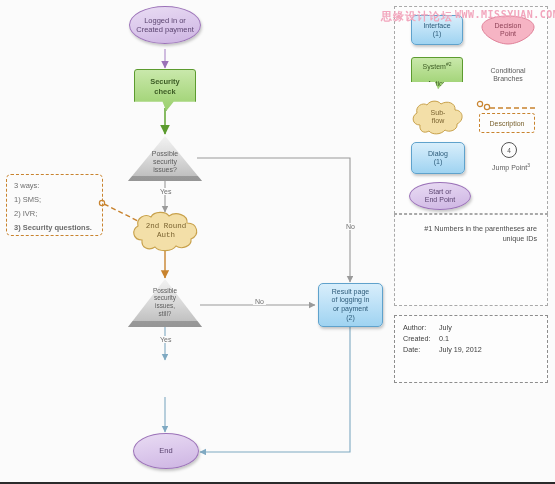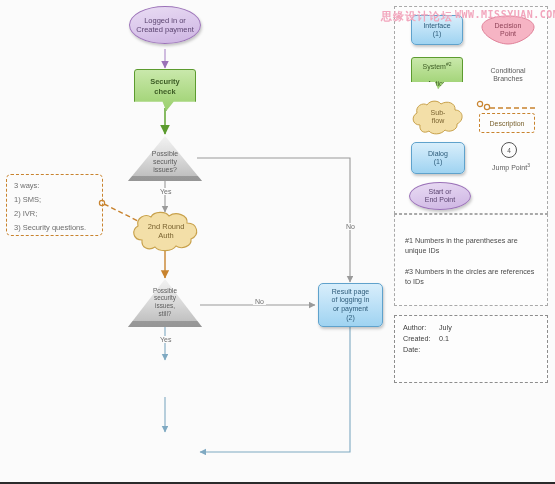--- a/index.html
+++ b/index.html
@@ -83,42 +83,42 @@
     position: absolute; left: 0; right: 0;
     top: 30%;
     text-align: center;
     font-size: 7px; line-height: 1.2;
     color: #5c5c5c;
     white-space: pre-line;
     z-index: 2;
   }
 
   
-  .cloudwrap { position: absolute; z-index: 5; }
+  .cloudwrap { position: absolute; z-index: 5; font-family: Liberation Mono, monospace; }
   .cloudwrap svg { position: absolute; left:0; top:0; }
   .cloudwrap .cloud-text {
     position: absolute; left: 0; right: 0; top: 50%;
     transform: translateY(-50%);
     text-align: center; font-size: 7.5px; line-height: 1.25;
     color: #7a6330; white-space: pre-line;
   }
 
   
   .note {
     position: absolute;
     border: 1.5px dashed #c8832e;
     border-radius: 5px;
     background: rgba(255,255,255,0);
     color: #6d6d6d;
     font-size: 7.5px;
     padding: 6px 6px 4px 7px;
     z-index: 4;
   }
   .note .nline { margin-bottom: 5px; white-space: nowrap; }
-  .note .nline:last-child { margin-bottom: 16px; }
+  .note .nline:last-child { margin-bottom: 16px; font-weight: bold; }
 
   
   .edge-label {
     position: absolute;
     font-size: 7px;
     color: #6f6f6f;
     background: #fbfbfb;
     padding: 0 2px;
     z-index: 6;
   }
@@ -143,21 +143,21 @@
   .notes-box {
     position: absolute;
     left: 394px; top: 214px; width: 154px; height: 92px;
     border: 1px dashed #a9a9a9;
     background: #fdfdfd;
     padding: 9px 10px;
     font-size: 7.2px; line-height: 1.35;
     color: #4a4a4a;
     z-index: 3;
   }
-  .notes-box p { margin: 12px 0 8px 0; }
+  .notes-box p { margin: 0 0 8px 0; text-align: right; }
   .notes-box p:last-child { margin-bottom: 0; }
 
   .info-box {
     position: absolute;
     left: 394px; top: 315px; width: 154px; height: 68px;
     border: 1px dashed #8d8d8d;
     background: #fdfdfd;
     padding: 7px 8px;
     font-size: 7.2px; line-height: 1.5;
     color: #3d3d3d;
@@ -298,20 +298,23 @@
   </div>
 
 
   <div class="node bluebox" style="left:318px; top:283px; width:65px; height:44px;">
     <span class="lbl" style="font-size:7px;">Result page
 of logging in
 or payment
 (2)</span>
   </div>
 
+  <div class="node ellipse" style="left:133px; top:433px; width:66px; height:36px;">
+    <span class="lbl">End</span>
+  </div>
 
   <div class="edge-label" style="left:158px; top:188px;">Yes</div>
   <div class="edge-label" style="left:344px; top:223px;">No</div>
   <div class="edge-label" style="left:253px; top:298px;">No</div>
   <div class="edge-label" style="left:158px; top:336px;">Yes</div>
 
   <div class="note" style="left:6px; top:174px; width:97px; height:62px;">
     <div class="nline">3 ways:</div>
     <div class="nline">1) SMS;</div>
     <div class="nline">2) IVR;</div>
@@ -380,34 +383,34 @@
     </div>
 
     <div class="legend-item ellipse" style="left:14px; top:175px; width:62px; height:28px; position:absolute;">
       <div class="legend-label" style="color:#5b4470;">Start or
 End Point</div>
     </div>
   </div>
 
   <div class="notes-box">
     <p>#1 Numbers in the parentheses are unique IDs</p>
-    <p>#3 Numbers in the circles are references to IDs</p>
   </div>
 
   <div class="info-box">
     <div class="info-row">
       <div class="info-key">Author:</div>
       <div class="info-val">July</div>
     </div>
     <div class="info-row">
       <div class="info-key">Created:</div>
       <div class="info-val">0.1</div>
     </div>
     <div class="info-row">
       <div class="info-key">Date:</div>
+      <div class="info-val">July 19, 2012</div>
     </div>
   </div>
 
   <div class="watermark wm-cn">思缘设计论坛</div>
   <div class="watermark wm-en">WWW.MISSYUAN.COM</div>
 
   <div class="bottom-rule"></div>
 </div>
 
 </body></html>

